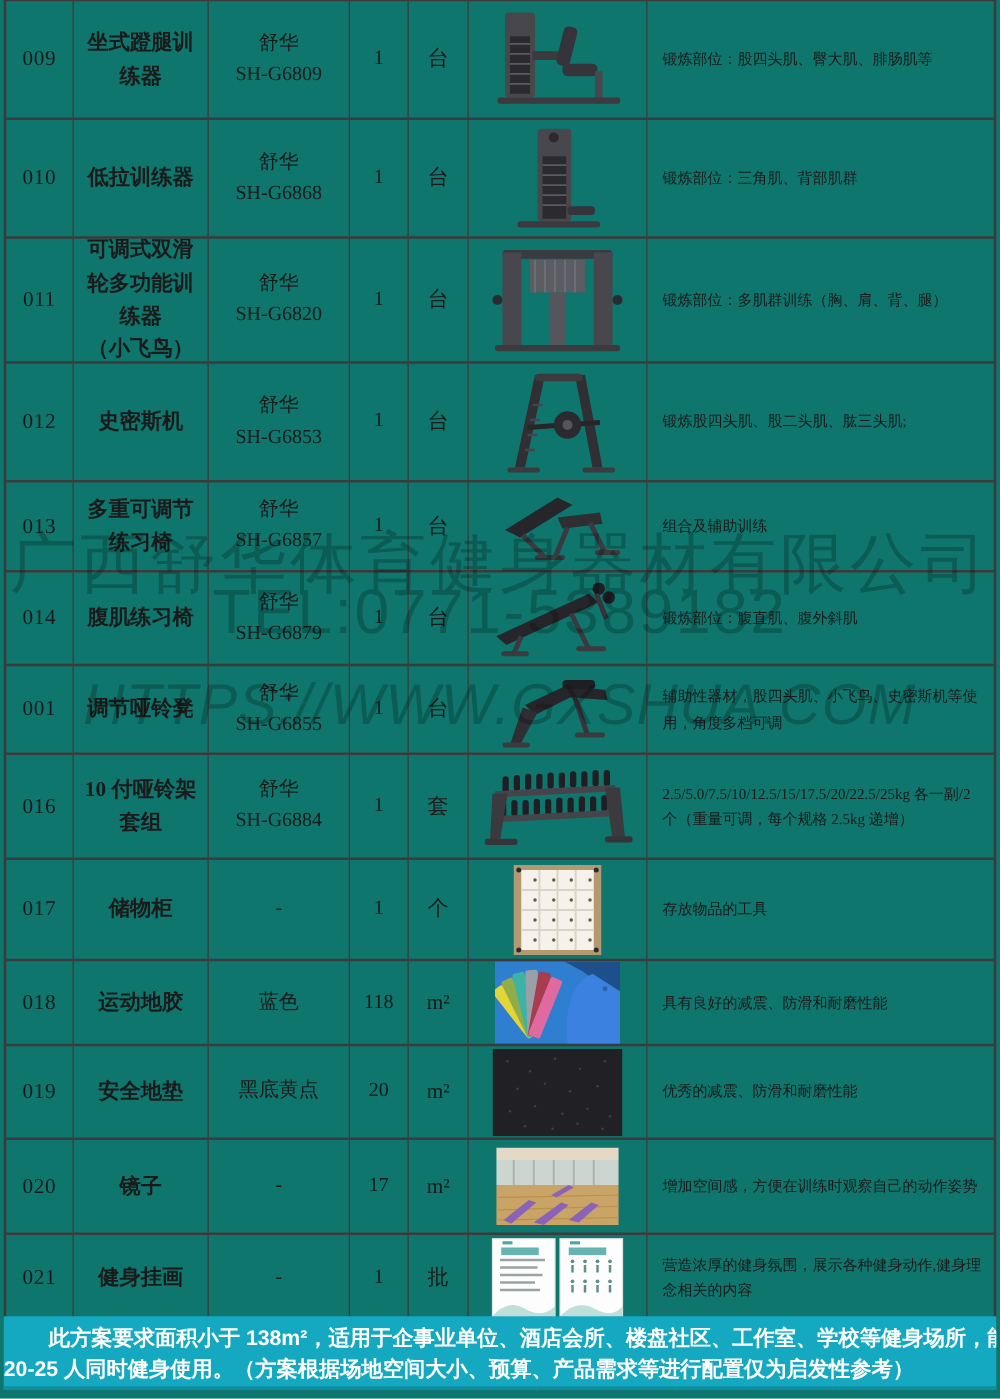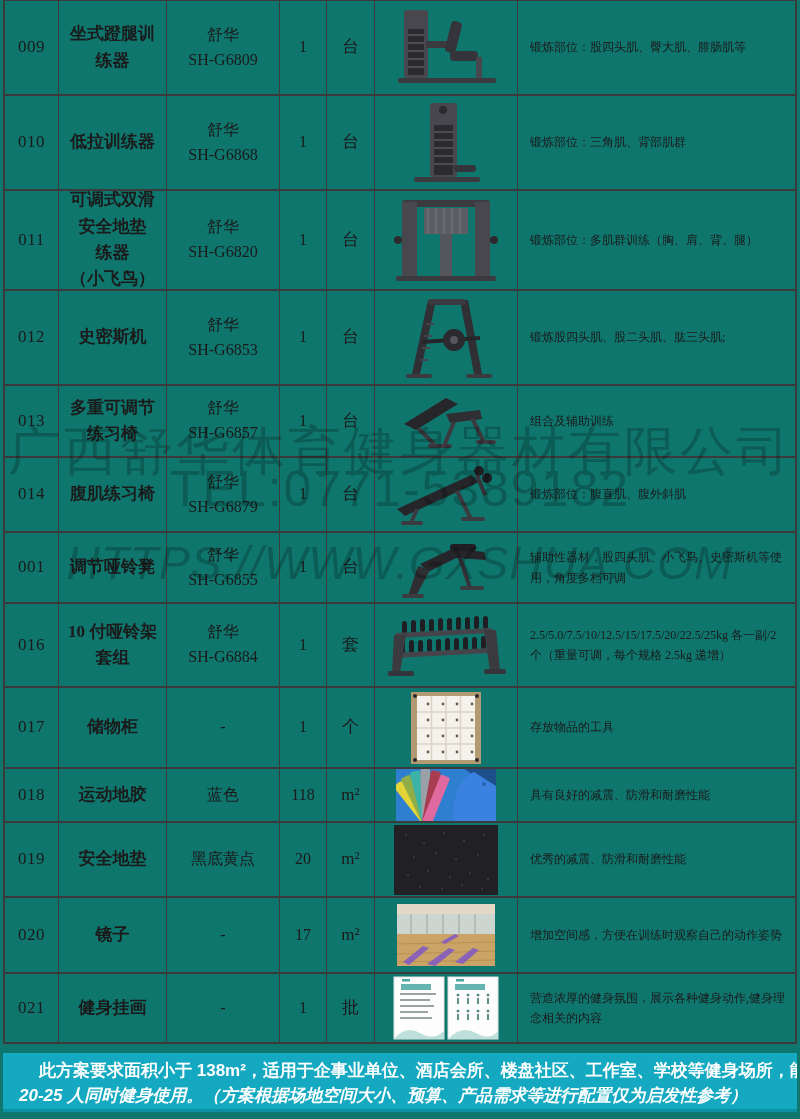--- a/index.html
+++ b/index.html
@@ -19,21 +19,21 @@
   .c-img{padding:2px;}
   .c-desc{justify-content:flex-start;text-align:left;font-size:12px;line-height:1.7;
           padding:4px 8px 4px 12px;word-break:break-all;white-space:pre-line;}
   
   #footer-note{position:absolute;left:3px;top:1053px;width:794px;height:59px;background:#14a9c0;
                border-bottom:3px solid #0d8fa3;box-sizing:border-box;color:#ffffff;
                font-family:"Liberation Sans","DejaVu Sans",sans-serif;font-weight:700;
                font-size:17px;line-height:25px;padding-top:5px;overflow:hidden;}
   .foot-line{white-space:nowrap;padding-right:8px;}
   .foot-line.l1{padding-left:36px;}
-  .foot-line.l2{padding-left:16px;font-style:italic;}
+  .foot-line.l2{padding-left:0;}
   
   #watermark{position:absolute;left:0;top:0;width:800px;height:1119px;pointer-events:none;
              mix-blend-mode:multiply;z-index:5;color:#c6c6c6;
              font-family:"Liberation Sans","DejaVu Sans",sans-serif;}
   .wm{position:absolute;left:0;width:800px;text-align:center;white-space:nowrap;}
   .wm1{top:390px;font-size:53px;letter-spacing:3px;margin-top:26px;}
   .wm2{top:460px;font-size:50px;letter-spacing:2px;}
   .wm3{top:536px;font-size:46px;letter-spacing:1px;font-style:italic;}
   svg{display:block;}
 </style>
@@ -95,21 +95,21 @@
           <rect x="58" y="66" width="22" height="7" rx="3" fill="#34343a"></rect>
           <rect x="18" y="78" width="66" height="5" rx="2" fill="#3a3a3f"></rect>
         </svg>
       </div>
       <div class="td c-desc">锻炼部位：三角肌、背部肌群</div>
     </div>
 
     <div class="tr" style="height:100px">
       <div class="td c-no">011</div>
       <div class="td c-name">可调式双滑
-安全地垫
+轮多功能训
 练器
 （小飞鸟）</div>
       <div class="td c-model">舒华
 SH-G6820</div>
       <div class="td c-qty">1</div>
       <div class="td c-unit">台</div>
       <div class="td c-img">
         <svg width="112" height="92" viewBox="0 0 112 92">
           <rect x="12" y="6" width="88" height="7" rx="3" fill="#3a3a3f"></rect>
           <rect x="12" y="8" width="15" height="74" fill="#47474d"></rect>
@@ -307,21 +307,21 @@
               <circle cx="7" cy="6" r="2"></circle>
               <circle cx="69" cy="6" r="2"></circle>
               <circle cx="7" cy="70" r="2"></circle>
               <circle cx="69" cy="70" r="2"></circle>
             </g>
         </svg>
       </div>
       <div class="td c-desc">存放物品的工具</div>
     </div>
 
-    <div class="tr" style="height:54px">
+    <div class="tr" style="height:68px">
       <div class="td c-no">018</div>
       <div class="td c-name">运动地胶</div>
       <div class="td c-model">蓝色</div>
       <div class="td c-qty">118</div>
       <div class="td c-unit">m²</div>
       <div class="td c-img">
         <svg width="100" height="66" viewBox="0 0 100 66">
           <rect x="0" y="0" width="100" height="66" fill="#2e7fd0"></rect>
           <polygon points="55,0 100,0 100,30 70,8" fill="#1d508a"></polygon>
           <g transform="translate(30,60)">

